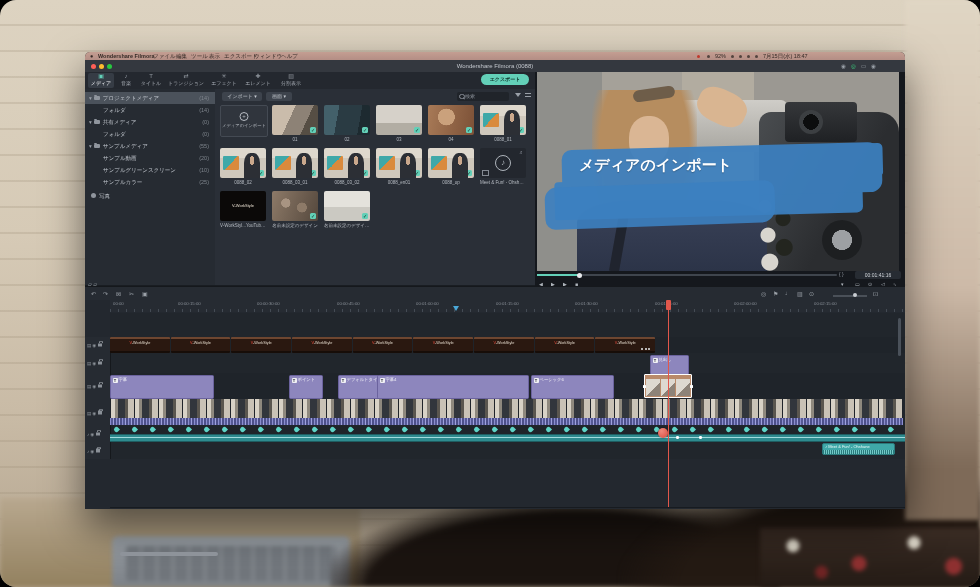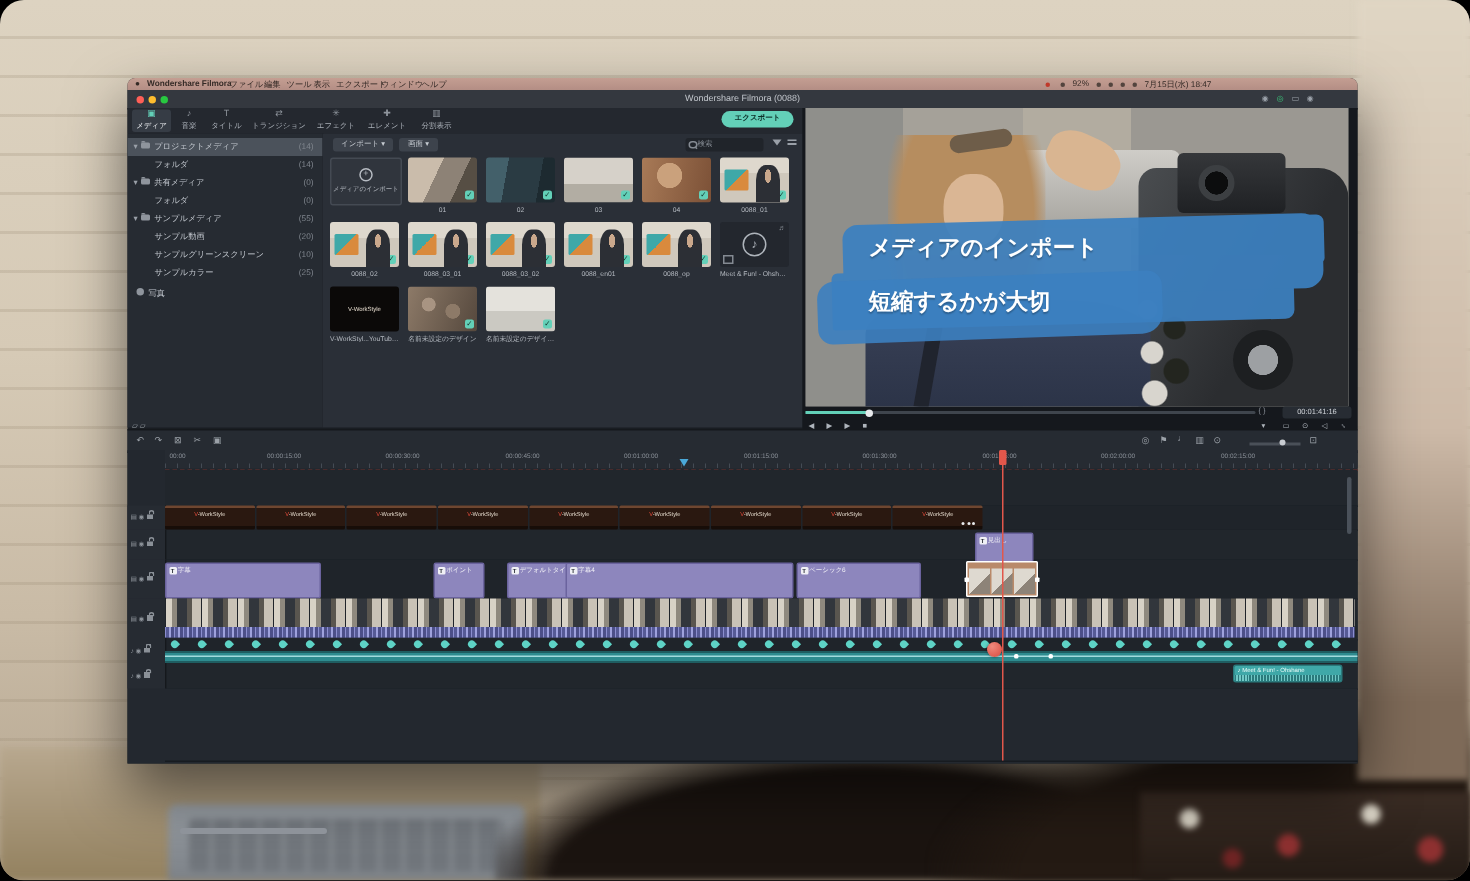--- a/index.html
+++ b/index.html
@@ -339,21 +339,20 @@
           <div class="v-glass"></div>
           <div class="v-arm"></div>
           <div class="v-cam"></div>
           <div class="v-lens"></div>
           <div class="v-shirt"></div>
           <div class="v-strap"></div>
           <div class="v-pod"></div>
           <div class="brush"></div>
           <div class="brush2"></div>
           <div class="v-txt" style="left:42px;top:84px;">メディアのインポート</div>
-          <div class="v-txt" style="left:42px;top:120px;">短縮するかが大切</div>
         </div>
         <div class="pv-progress">
             <span class="pv-fill"></span>
             <span class="pv-knob"></span>
           </div>
         <span class="pv-brk" style="left:304px;">{  }</span>
         <div class="pv-tc">00:01:41:16</div>
         <span class="pv-ctl" style="left:4px;">◀</span>
         <span class="pv-ctl" style="left:16px;">▶</span>
         <span class="pv-ctl" style="left:28px;">▶</span>

